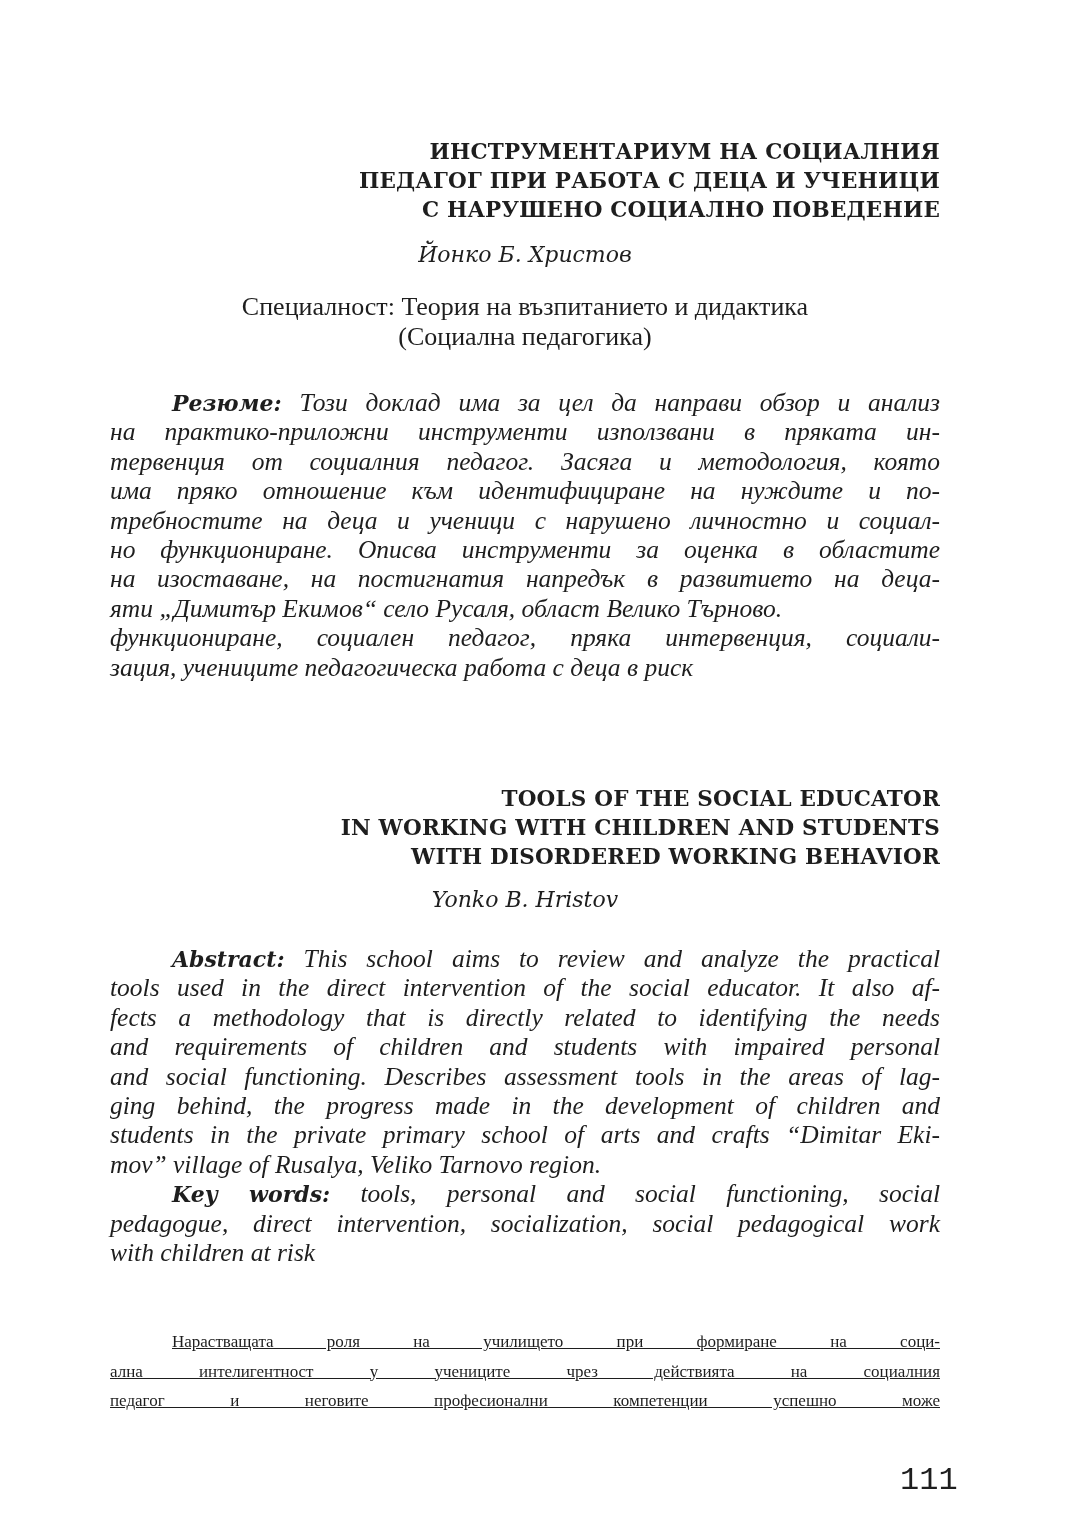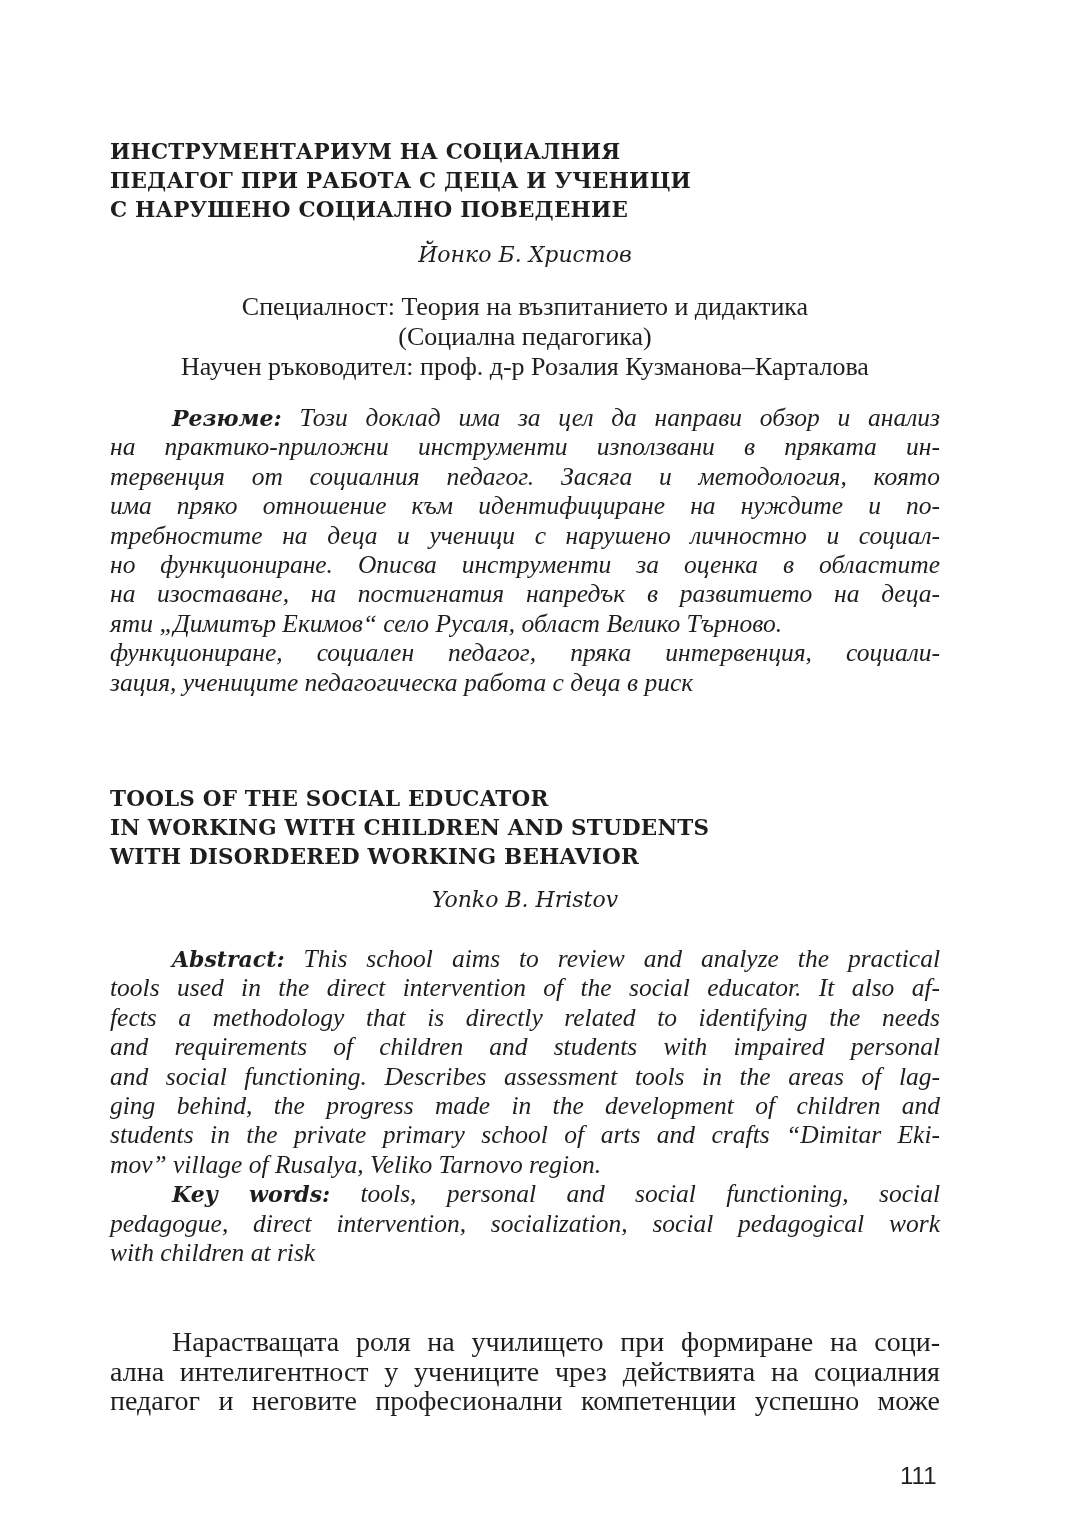--- a/index.html
+++ b/index.html
@@ -3,21 +3,21 @@
   <meta charset="utf-8">
   <style>
     html, body { margin: 0; padding: 0; background: #ffffff; }
     body {
       width: 1080px; height: 1534px; position: relative; overflow: hidden;
       font-family: "DejaVu Serif", "Liberation Serif", serif;
       color: #1e1e1e;
     }
     .page { position: absolute; left: 110px; top: 0; width: 830px; }
     .title {
-      position: absolute; left: 0; width: 830px; text-align: left;
+      position: absolute; left: 0; width: 830px; text-align: right;
       font-weight: bold; font-size: 21.5px; line-height: 29px; letter-spacing: 0.2px;
       font-family: "DejaVu Serif", serif;
     }
     .author {
       position: absolute; left: 0; width: 830px; text-align: center;
       font-weight: normal; font-style: italic; font-size: 22px; line-height: 30px;
     }
     .meta {
       position: absolute; left: 0; width: 830px; text-align: center;
       font-family: "Liberation Serif", serif; font-size: 26px; line-height: 30px;
@@ -30,48 +30,47 @@
     }
     .line {
       display: block; white-space: nowrap; text-align: justify; text-align-last: justify;
       height: 29.4px; overflow: visible;
     }
     .line.last { text-align-last: left; }
     .line.indent { padding-left: 62px; }
     .lbl { font-weight: bold; font-style: italic; font-family: "DejaVu Serif", serif; font-size: 22px; }
     .body-text {
       position: absolute; left: 0; width: 830px;
-      font-family: "Liberation Serif", serif; font-size: 28px; line-height: 29.5px;
+      font-family: "Liberation Serif", serif; font-size: 17px; line-height: 29.5px; text-decoration: underline;
     }
     .body-text .line { height: 29.5px; }
     .pagenum {
       position: absolute; left: 790px; top: 1462px; width: 40px; text-align: left;
-      font-family: Liberation Sans, sans-serif; font-size: 24px;
+      font-family: Liberation Mono, monospace; font-size: 32px;
     }
   </style>
 </head>
 <body>
 
 <div class="page">
 
   <div class="title" style="top:137px;">
     <div>ИНСТРУМЕНТАРИУМ НА СОЦИАЛНИЯ</div>
     <div>ПЕДАГОГ ПРИ РАБОТА С ДЕЦА И УЧЕНИЦИ</div>
     <div>С НАРУШЕНО СОЦИАЛНО ПОВЕДЕНИЕ</div>
   </div>
 
   <div class="author" style="top:240px;">Йонко Б. Христов</div>
 
   <div class="meta" style="top:292px;">
     <div>Специалност: Теория на възпитанието и дидактика</div>
     <div>(Социална педагогика)</div>
-    <div>Научен ръководител: проф. д-р Розалия Кузманова–Карталова</div>
   </div>
 
-  <div class="block" style="top:403px;">
+  <div class="block" style="top:388px;">
     <span class="line indent"><span class="lbl">Резюме:</span><span> Този доклад има за цел да направи обзор и анализ</span></span>
     <span class="line">на практико-приложни инструменти използвани в пряката ин-</span>
     <span class="line">тервенция от социалния педагог. Засяга и методология, която</span>
     <span class="line">има пряко отношение към идентифициране на нуждите и по-</span>
     <span class="line">требностите на деца и ученици с нарушено личностно и социал-</span>
     <span class="line">но функциониране. Описва инструменти за оценка в областите</span>
     <span class="line">на изоставане, на постигнатия напредък в развитието на деца-</span>
     <span class="line last">яти „Димитър Екимов“ село Русаля, област Велико Търново.</span>
     <span class="line">функциониране, социален педагог, пряка интервенция, социали-</span>
     <span class="line last">зация, учениците педагогическа работа с деца в риск</span>

